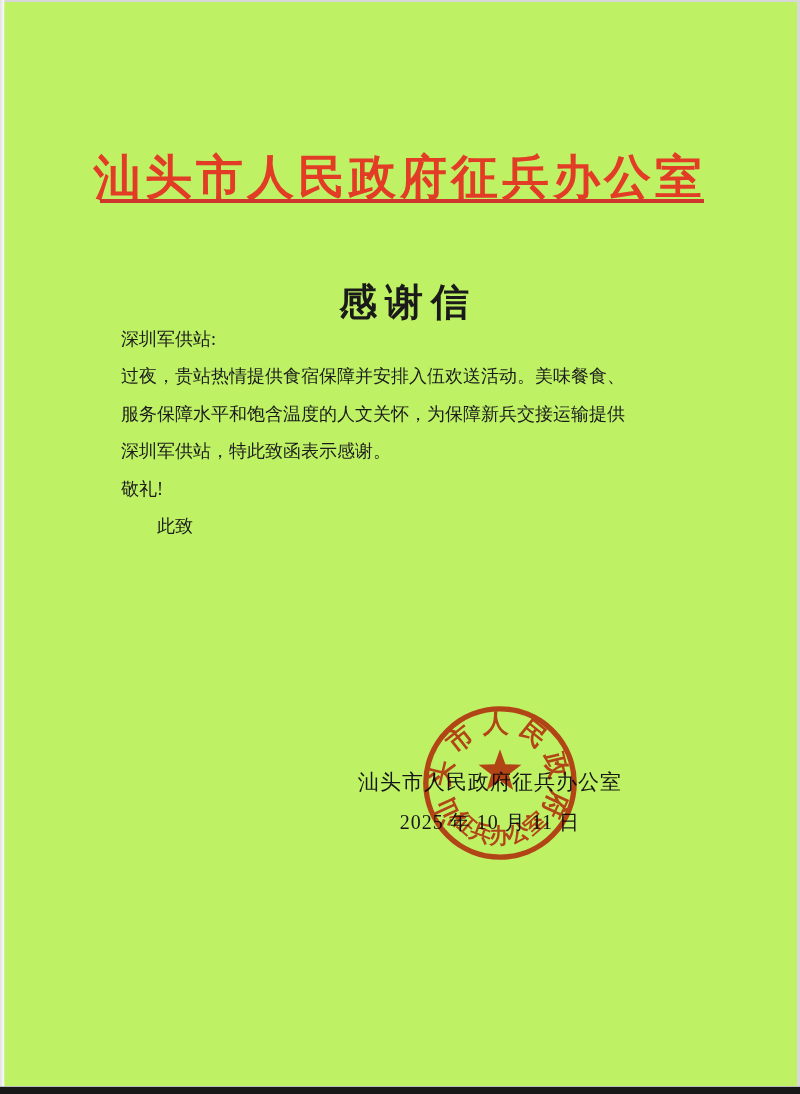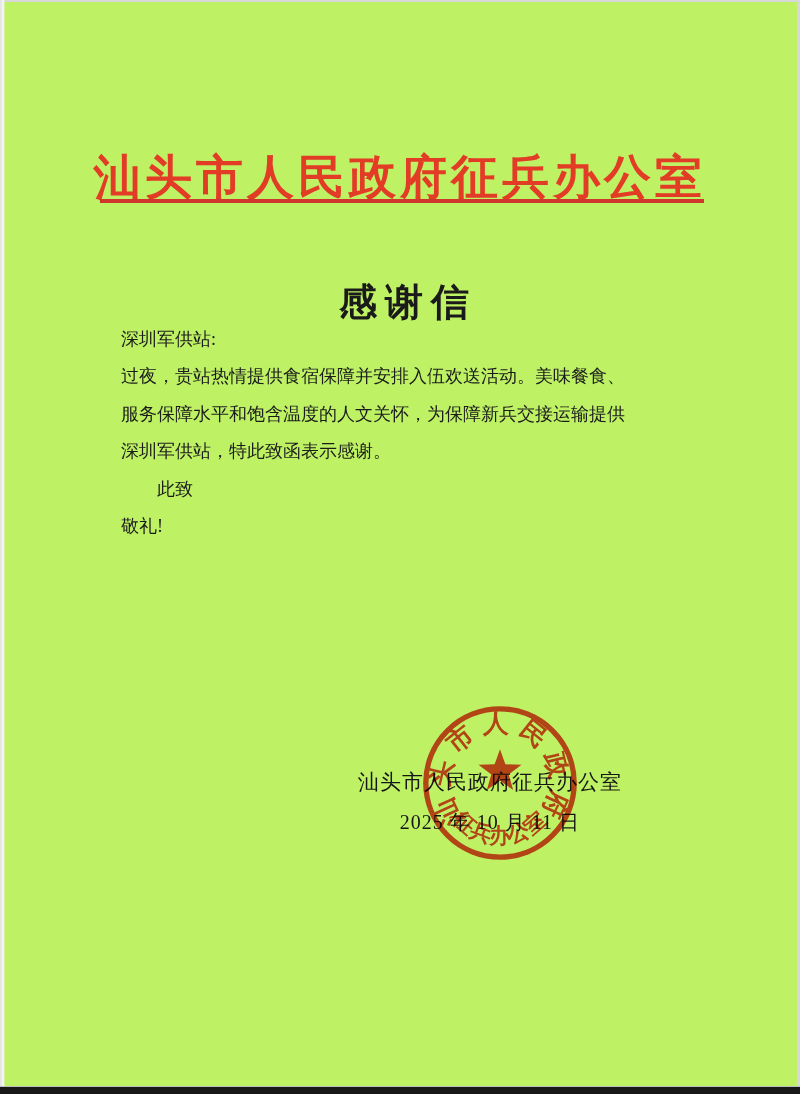--- a/index.html
+++ b/index.html
@@ -82,22 +82,22 @@
 
   <div class="letter-title">感谢信</div>
 
   <div class="letter-body">
     <div>深圳军供站:</div>
     <div>
         <div>过夜，贵站热情提供食宿保障并安排入伍欢送活动。美味餐食、</div>
         <div>服务保障水平和饱含温度的人文关怀，为保障新兵交接运输提供</div>
         <div>深圳军供站，特此致函表示感谢。</div>
       </div>
+    <div>敬礼!</div>
     <div>　　此致</div>
-    <div>敬礼!</div>
   </div>
 
   <div class="signature-block">
     <div class="signature-org">汕头市人民政府征兵办公室</div>
     <div class="signature-date">2025 年 10 月 11 日</div>
   </div>
 
   <svg class="seal" viewBox="0 0 160 160" xmlns="http://www.w3.org/2000/svg">
     <defs>
       <path id="sealArcTop" d="M 46.8 113.2 A 47 47 0 1 1 113.2 113.2" fill="none"></path>

